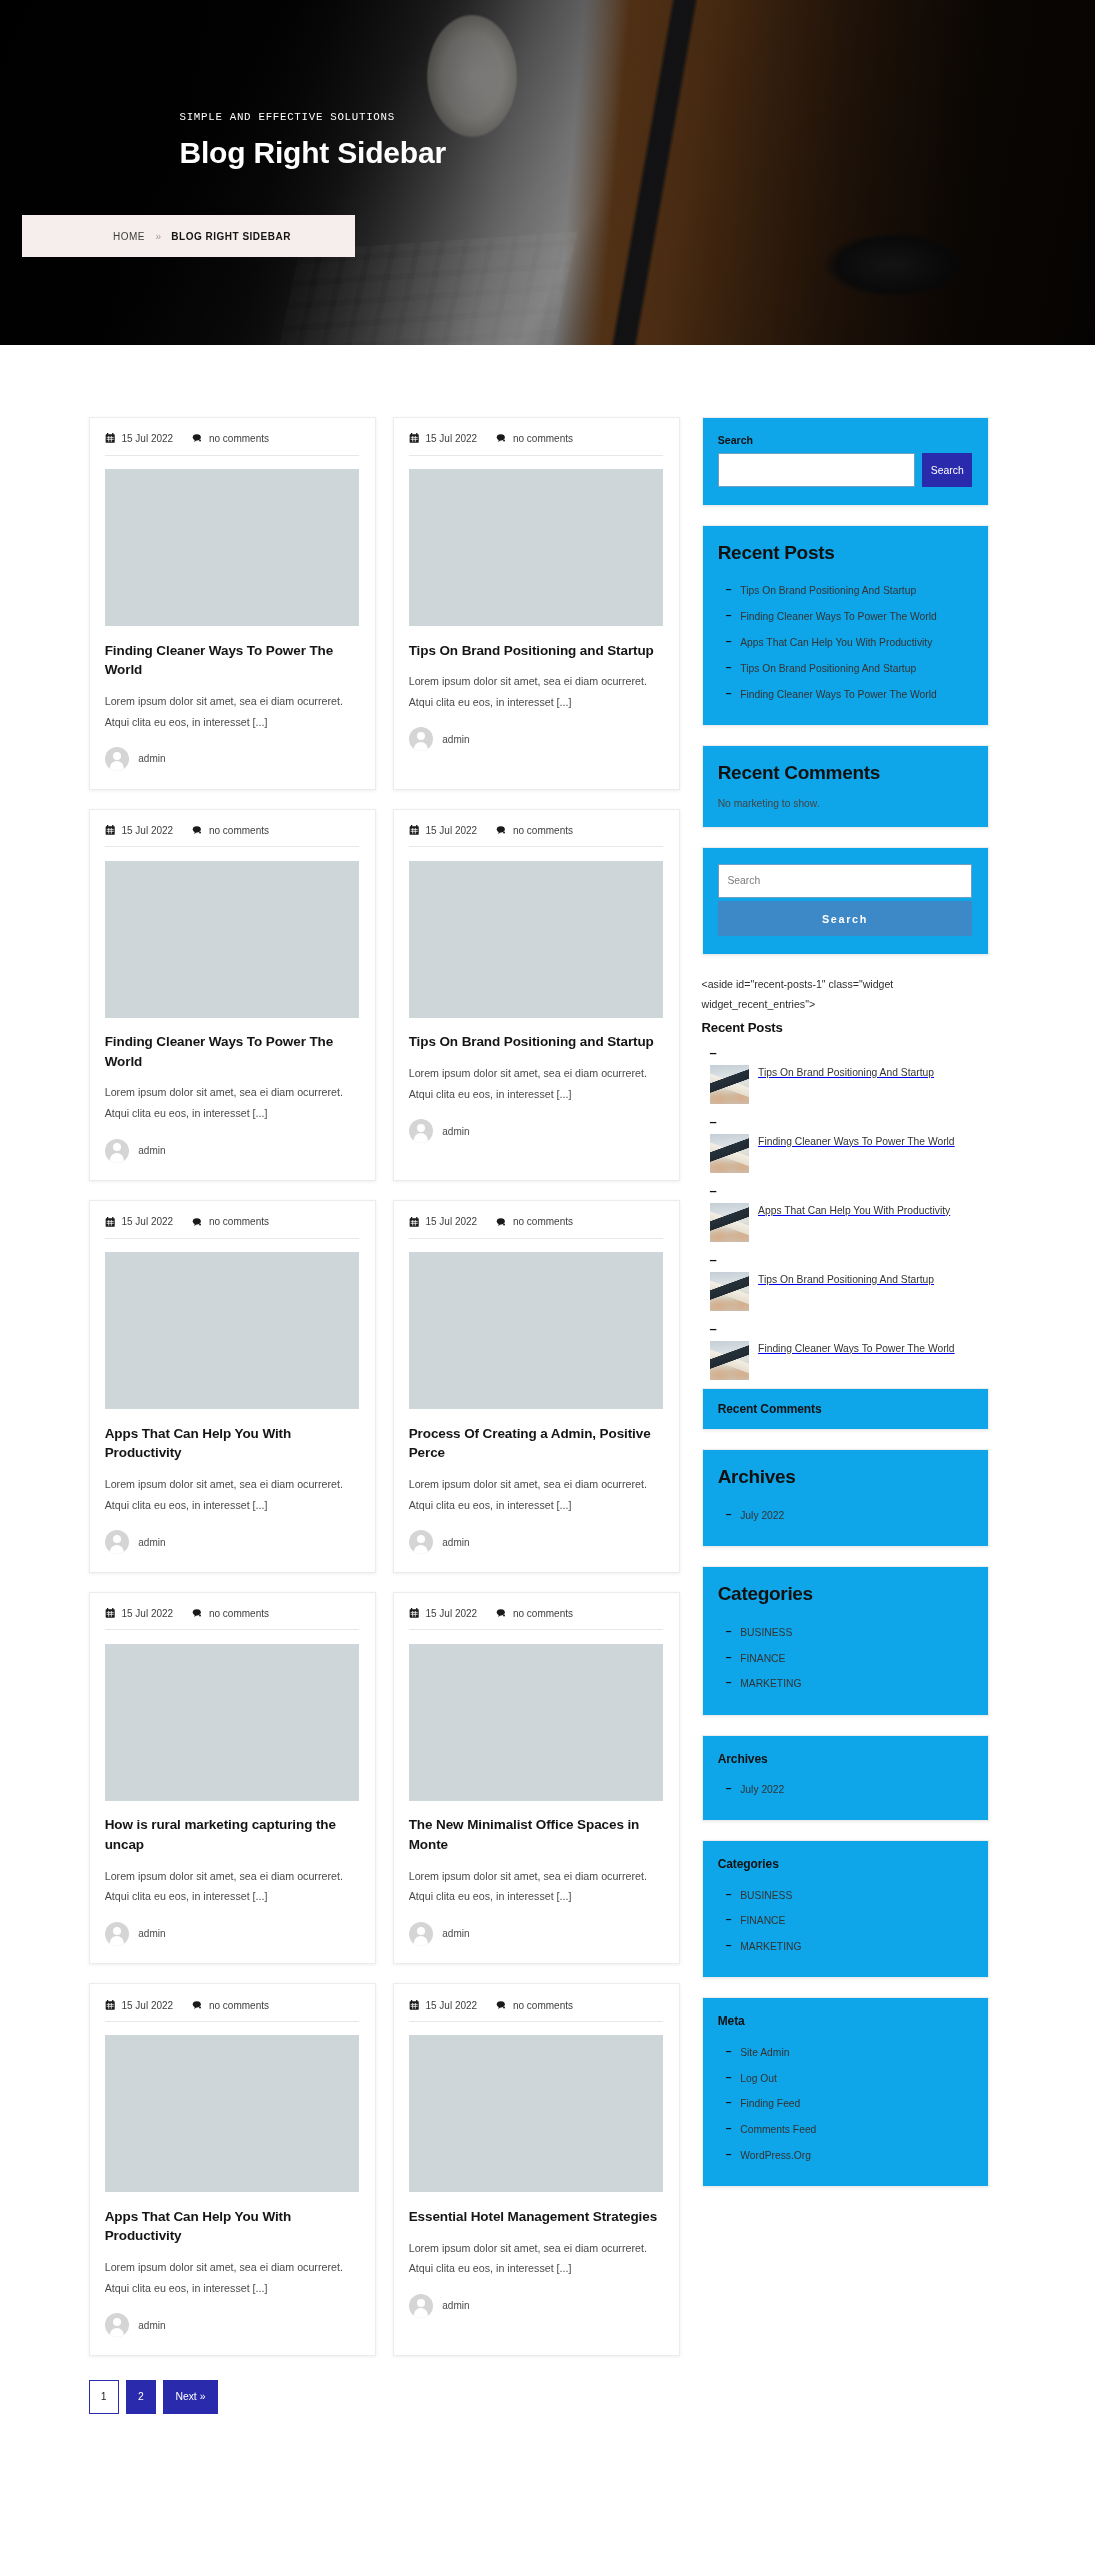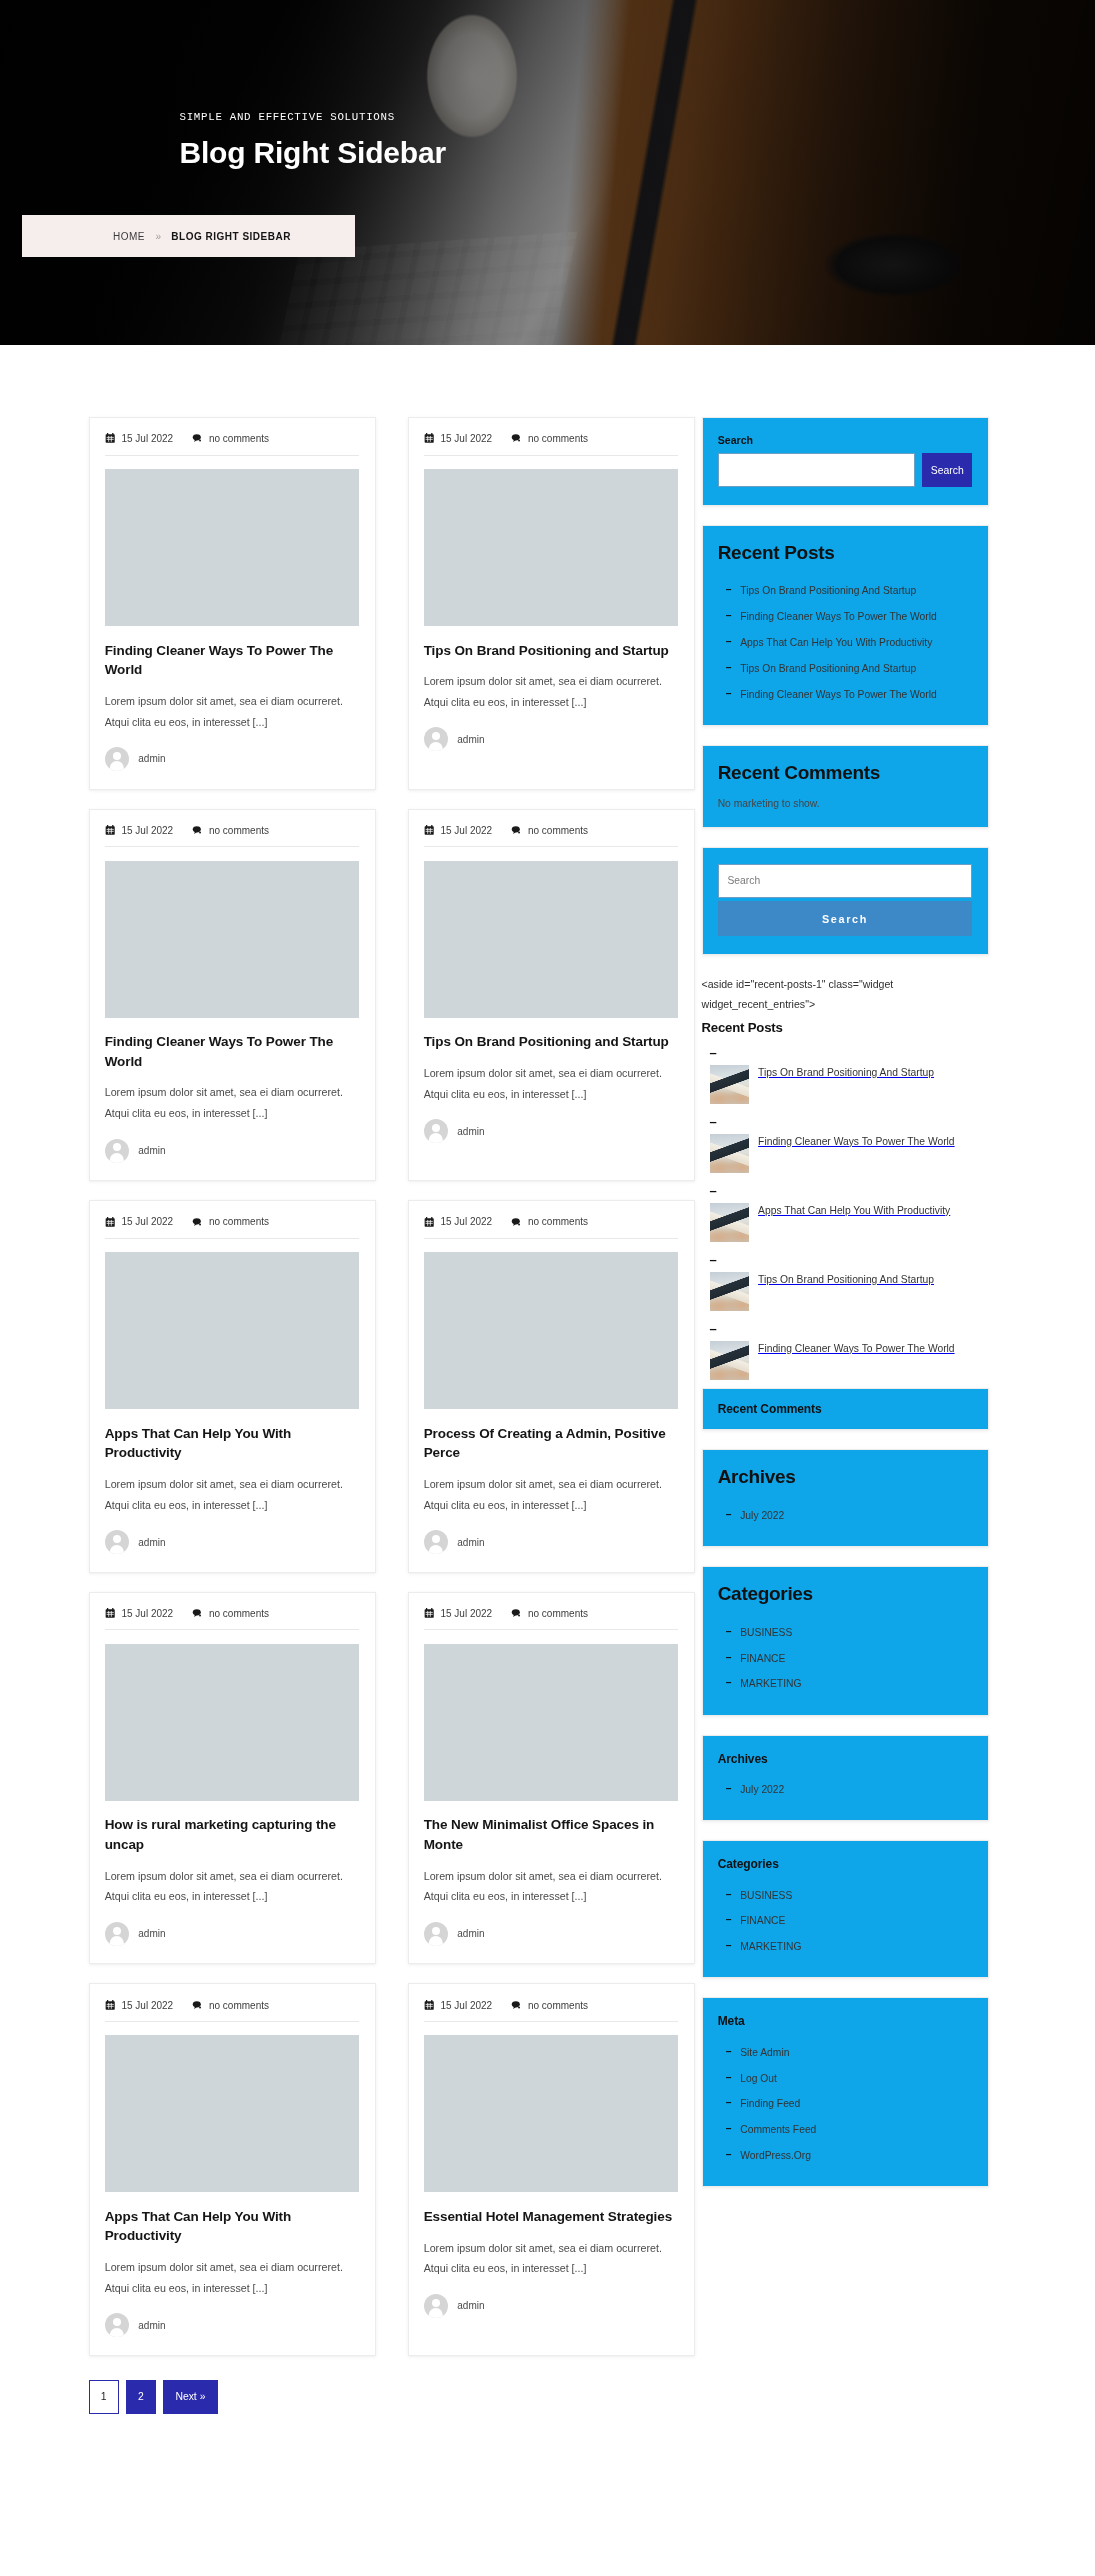--- a/index.html
+++ b/index.html
@@ -105,21 +105,21 @@
     gap: 19px;
     align-items: flex-start;
   }
   .content-col { width: 594px; flex: 0 0 594px; }
   .sidebar-col { width: 287px; flex: 0 0 287px; }
 
   
   .post-grid {
     display: grid;
     grid-template-columns: repeat(2, 287px);
-    gap: 19px 32px;
+    gap: 19px 17px;
   }
   .post-card {
     background: #fff;
     border: 0.8px solid #ececec;
     box-shadow: 0 0.8px 3.2px rgba(0,0,0,.07);
     padding: 15.2px 15.2px 17.6px 15.2px;
   }
   .post-meta {
     display: flex;
     align-items: center;

